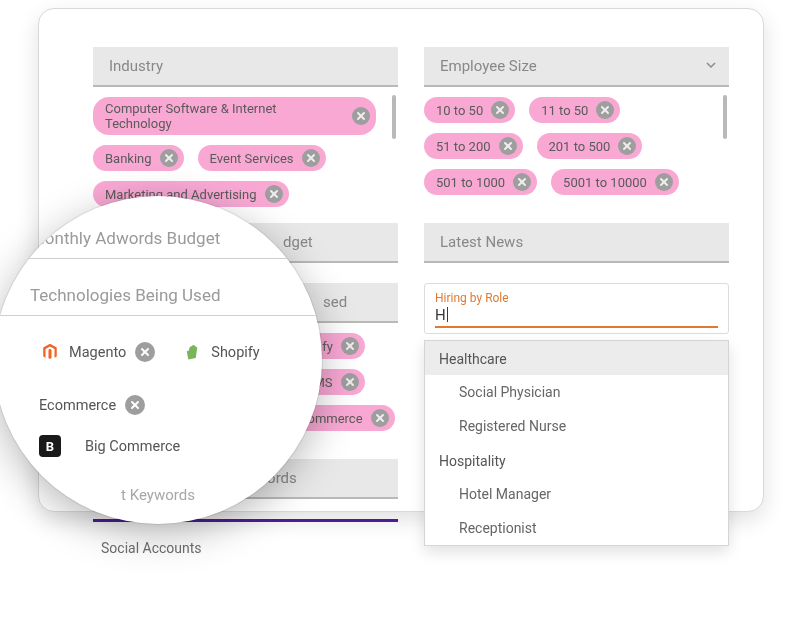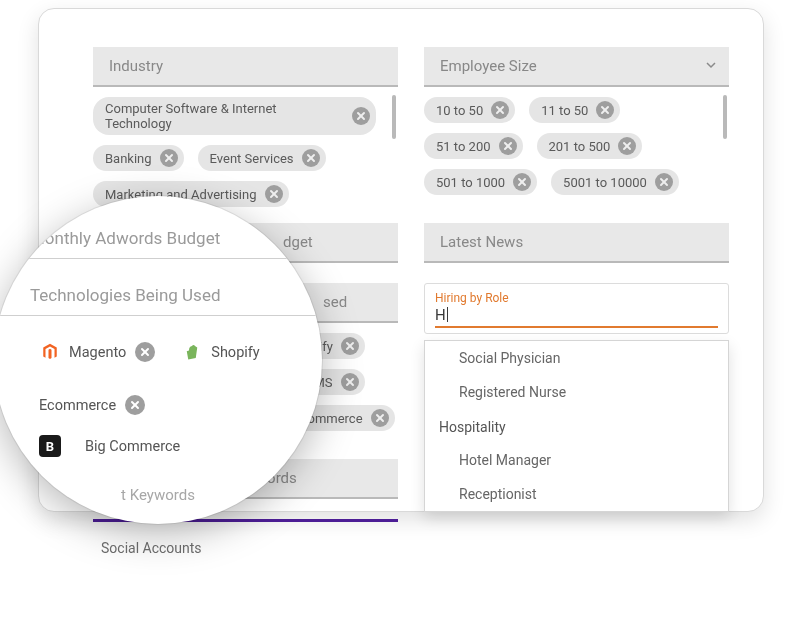--- a/index.html
+++ b/index.html
@@ -43,21 +43,21 @@
     padding:10px 14px 4px 0;
     max-height:116px;
   }
   .chips-area.scrollable { padding-right:12px; }
   .scrollbar-fake {
     position:absolute; right:2px; top:8px; width:4px; height:44px;
     background:#b9b9b9; border-radius:2px;
   }
   .chip {
     display:inline-flex; align-items:center;
-    background:#e5e5e5;
+    background:#f9a8d4;
     border-radius:16px;
     padding:4px 6px 4px 12px;
     margin:0 10px 10px 0;
     font-size:13px;
     color:#5a5a5a;
   }
   .chip .x {
     width:18px; height:18px;
     border-radius:50%;
     background:#9e9e9e;
@@ -356,20 +356,21 @@
           <span>Latest News</span>
         </div>
       </div>
 
       <div class="field" style="margin-top:14px;">
         <div class="hiring-field">
           <div class="hiring-label">Hiring by Role</div>
           <div class="hiring-input"><span>H</span><span class="caret"></span></div>
         </div>
         <div class="dropdown">
+          <div class="group hl"><span>Healthcare</span></div>
           <div class="option"><span>Social Physician</span></div>
           <div class="option"><span>Registered Nurse</span></div>
           <div class="group"><span>Hospitality</span></div>
           <div class="option"><span>Hotel Manager</span></div>
           <div class="option"><span>Receptionist</span></div>
         </div>
       </div>
 
     </div>
   </div>

